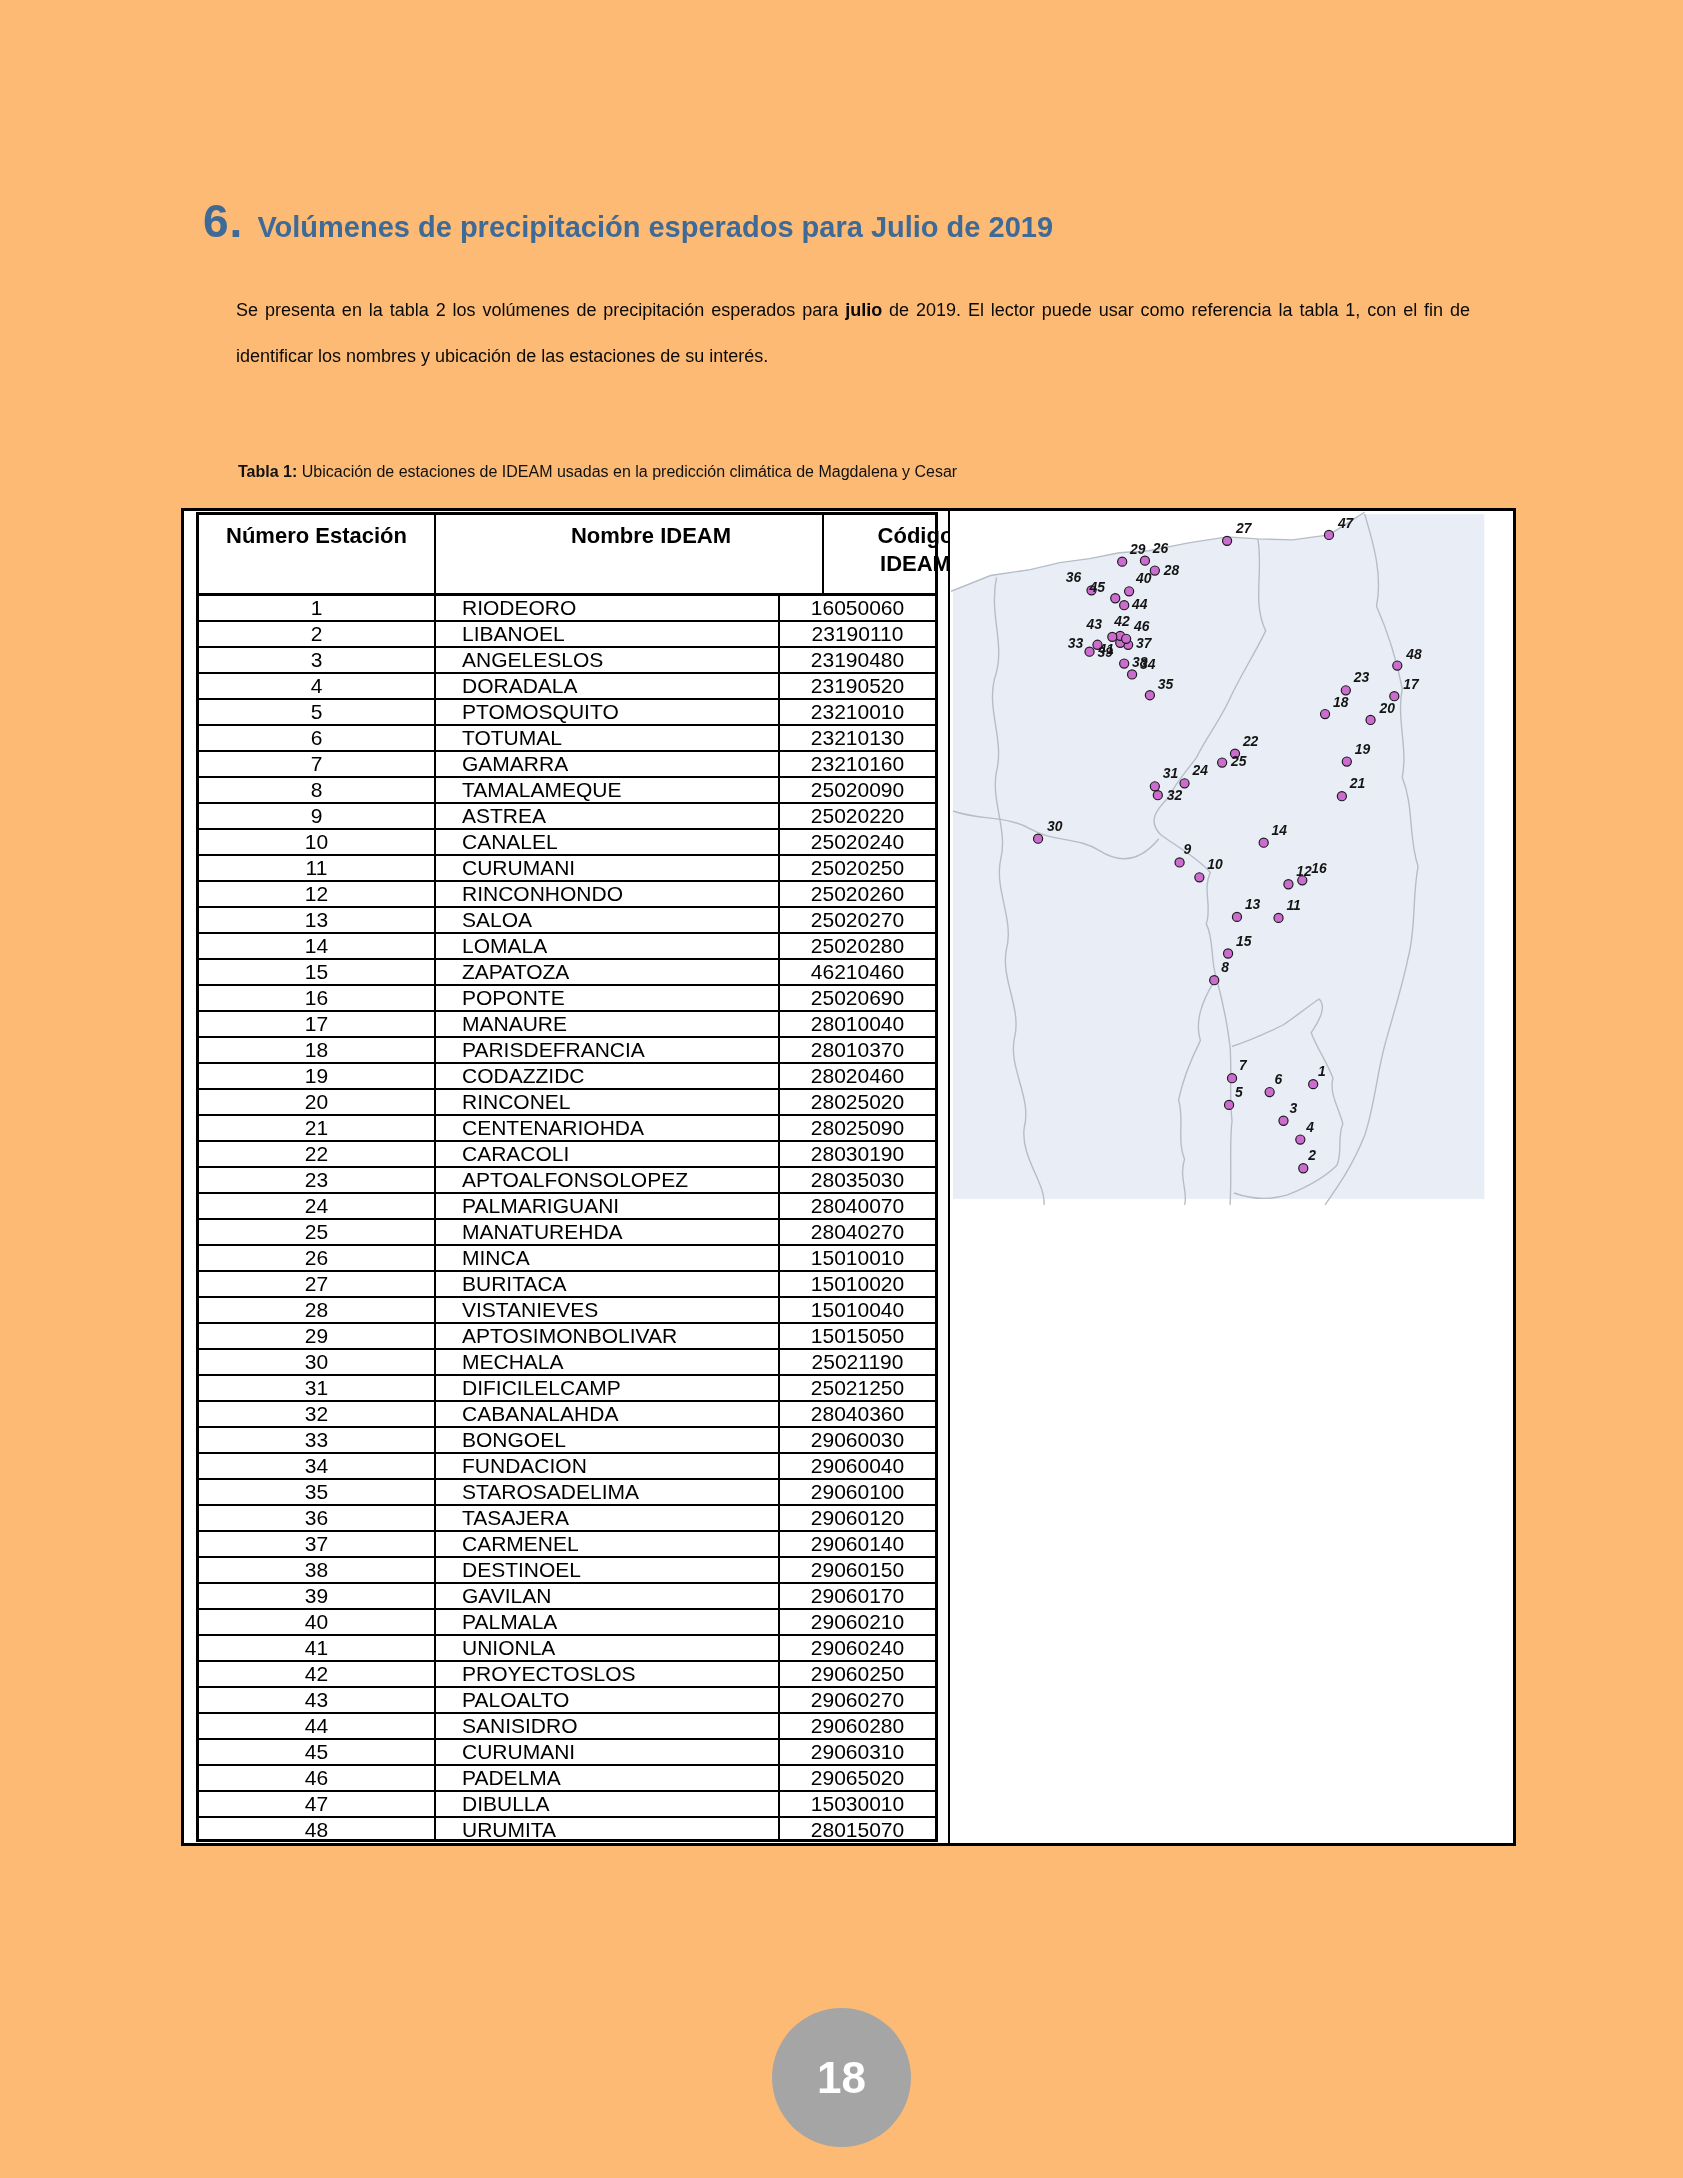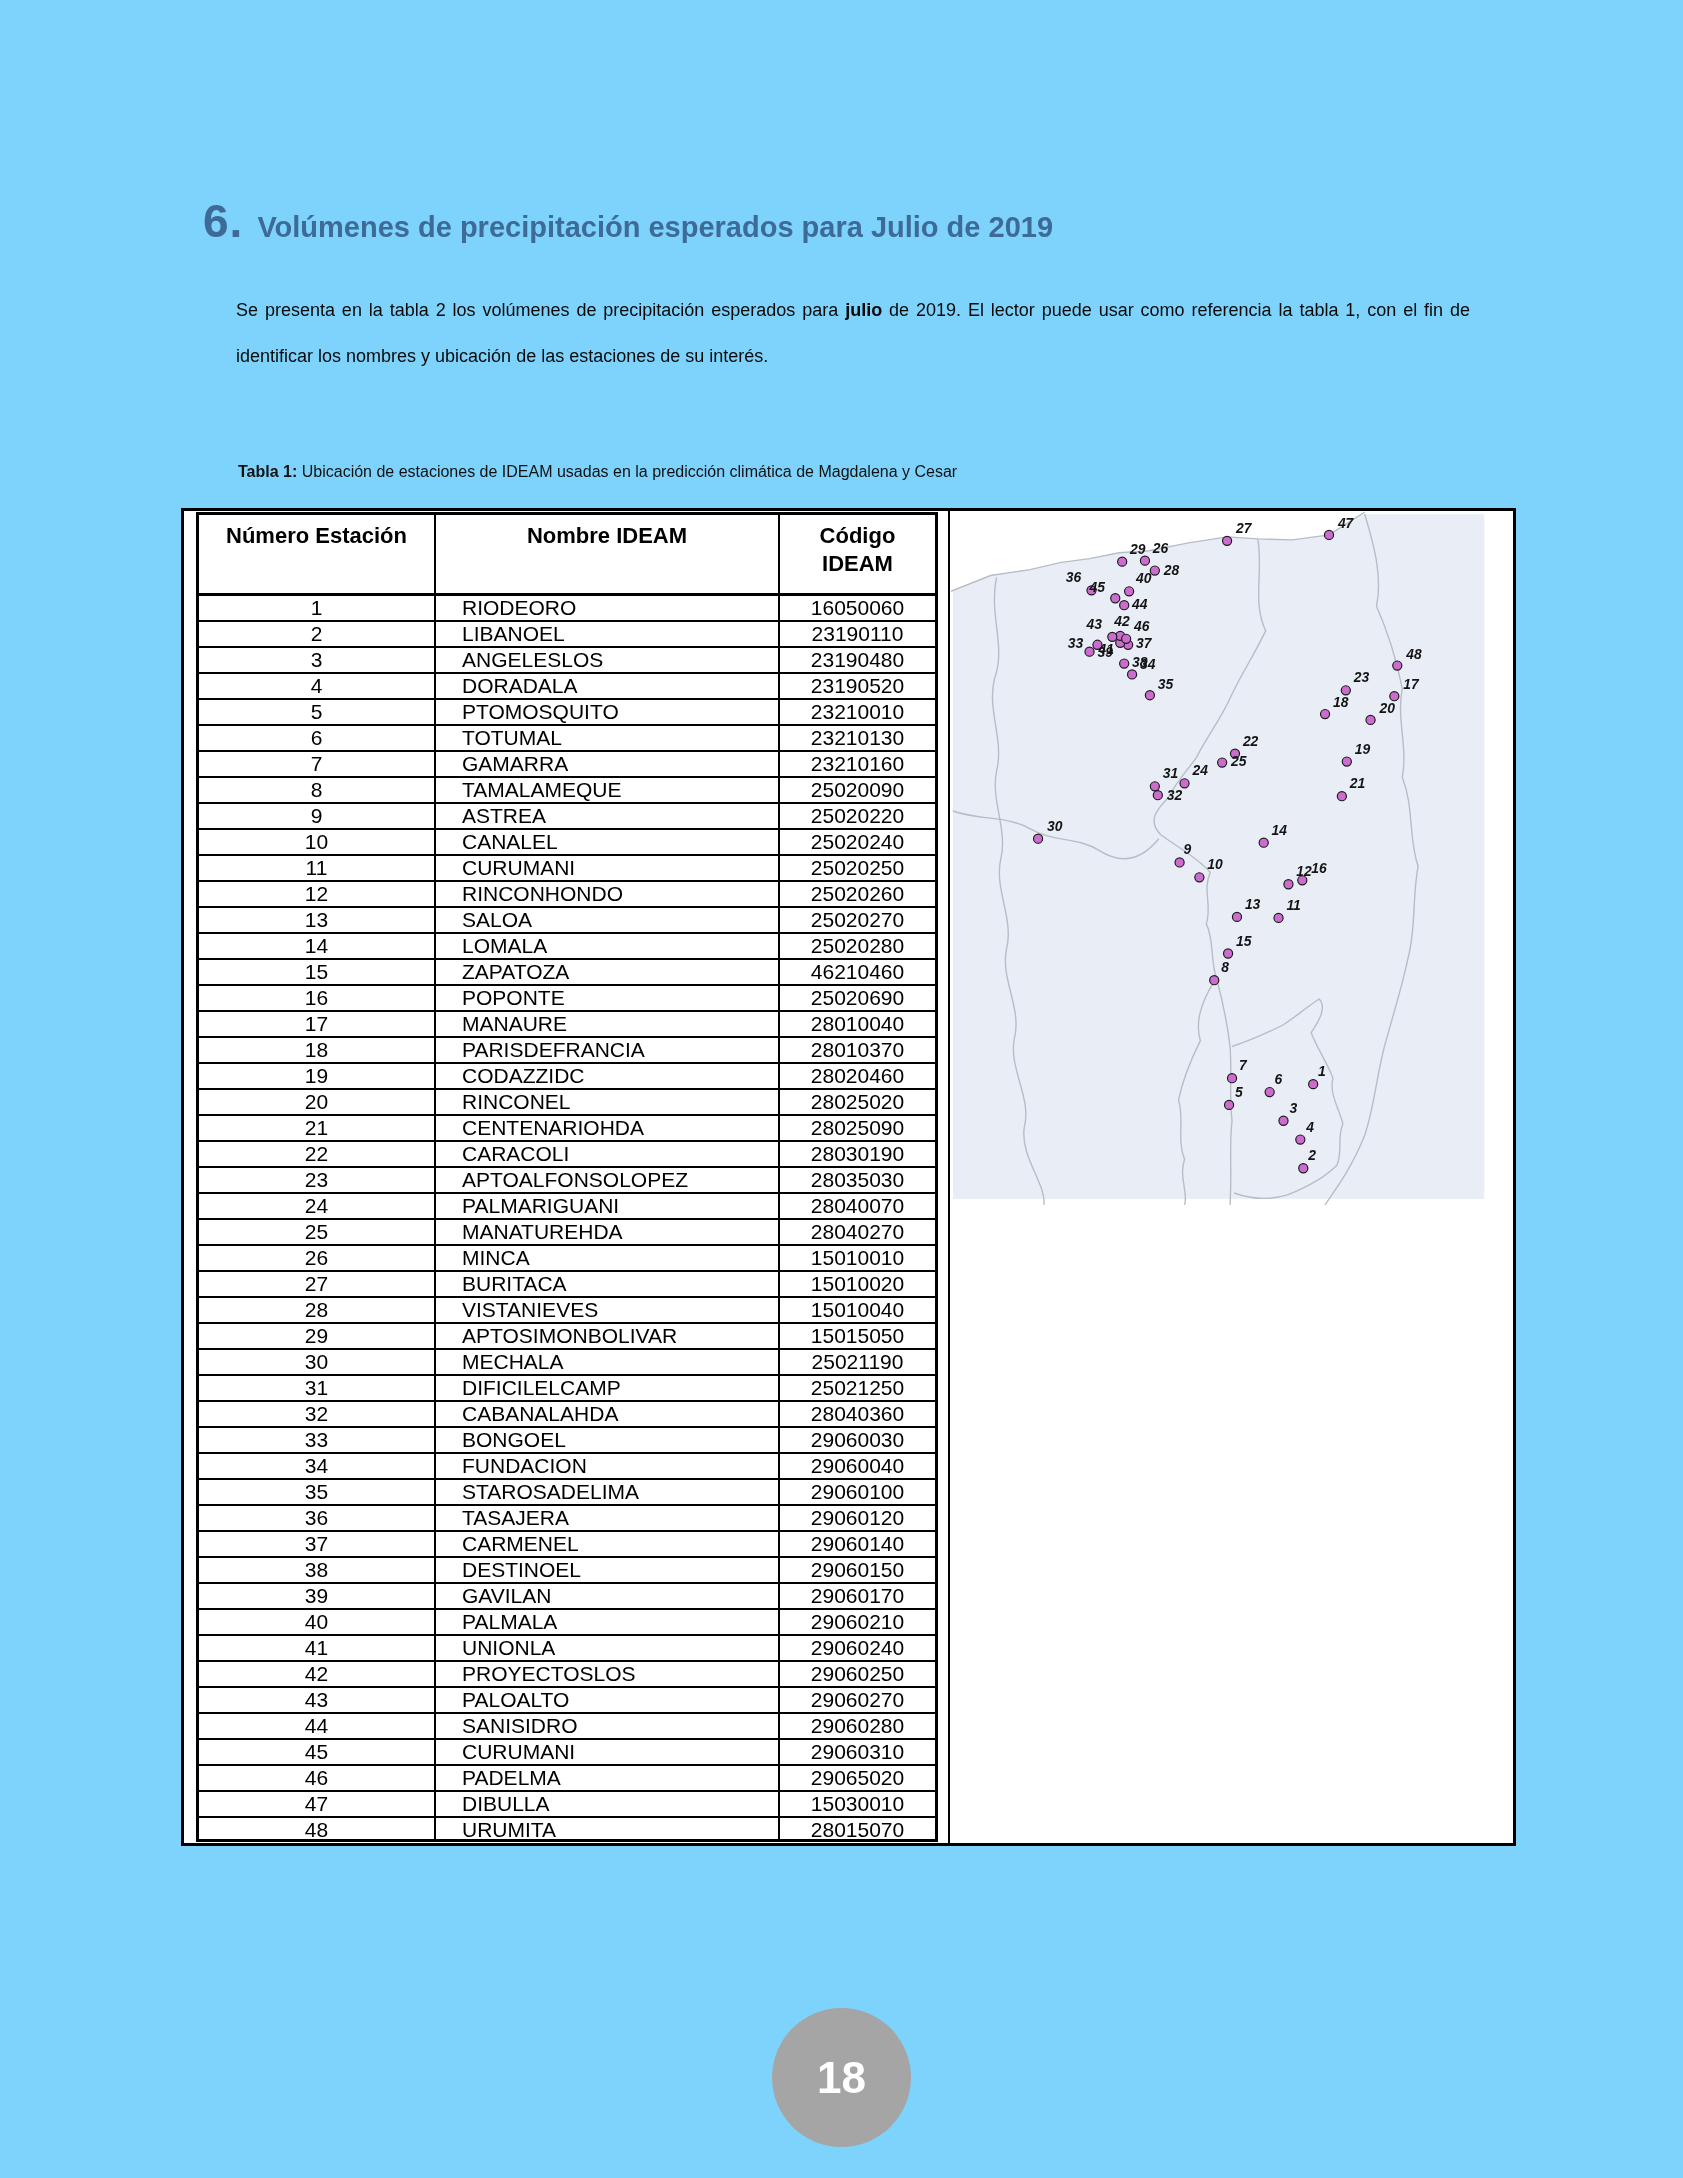--- a/index.html
+++ b/index.html
@@ -1,16 +1,16 @@
 <!DOCTYPE html>
 <html><head>
 <meta charset="utf-8">
 <style>
   html,body{margin:0;padding:0;background:#fff;}
-  .page{position:relative;width:1683px;height:2178px;background:#7dd3fc;
+  .page{position:relative;width:1683px;height:2178px;background:#fdba74;
         font-family:"Liberation Sans",sans-serif;color:#000;overflow:hidden;}
 
   
   .heading{position:absolute;left:203px;top:194px;white-space:nowrap;}
   .heading .num{font-size:46px;font-weight:bold;letter-spacing:1px;}
   .heading .ttl{font-size:29px;font-weight:bold;margin-left:14px;}
 
   
   .body-par{position:absolute;left:236px;top:269px;width:1234px;
             font-size:18px;line-height:46px;text-align:justify;color:#0a0a0a;}
@@ -21,21 +21,21 @@
   .caption .cl{font-weight:bold;}
 
   
   .figure{position:absolute;left:181px;top:508px;width:1335px;height:1338px;
           border:3px solid #000;box-sizing:border-box;background:#fff;}
 
   
   .tbl{position:absolute;left:12px;top:1px;width:742px;height:1330px;
        border:3px solid #000;box-sizing:border-box;display:flex;flex-direction:column;}
   .thead{display:grid;grid-template-columns:237px 344px 1fr;height:81px;flex:0 0 81px;
-         border-bottom:3px solid #000;box-sizing:border-box;font-weight:bold;font-size:22px;}
+         border-bottom:3px solid #000;box-sizing:border-box;font-weight:bold;font-size:22px;gap:44px;}
   .th{display:flex;justify-content:center;padding-top:7px;box-sizing:border-box;text-align:center;line-height:28px;}
   .th.c1,.th.c2{border-right:2px solid #000;}
   .th .wrapcode{display:block;width:95px;}
   .rows{flex:1 1 auto;display:flex;flex-direction:column;}
   .trow{flex:1 1 0;display:grid;grid-template-columns:237px 344px 1fr;
         border-bottom:2px solid #000;box-sizing:border-box;font-size:21px;}
   .trow:last-child{border-bottom:none;}
   .td{display:flex;align-items:center;box-sizing:border-box;overflow:hidden;white-space:nowrap;}
   .td.c1{justify-content:center;border-right:2px solid #000;}
   .td.c2{padding-left:26px;border-right:2px solid #000;}

